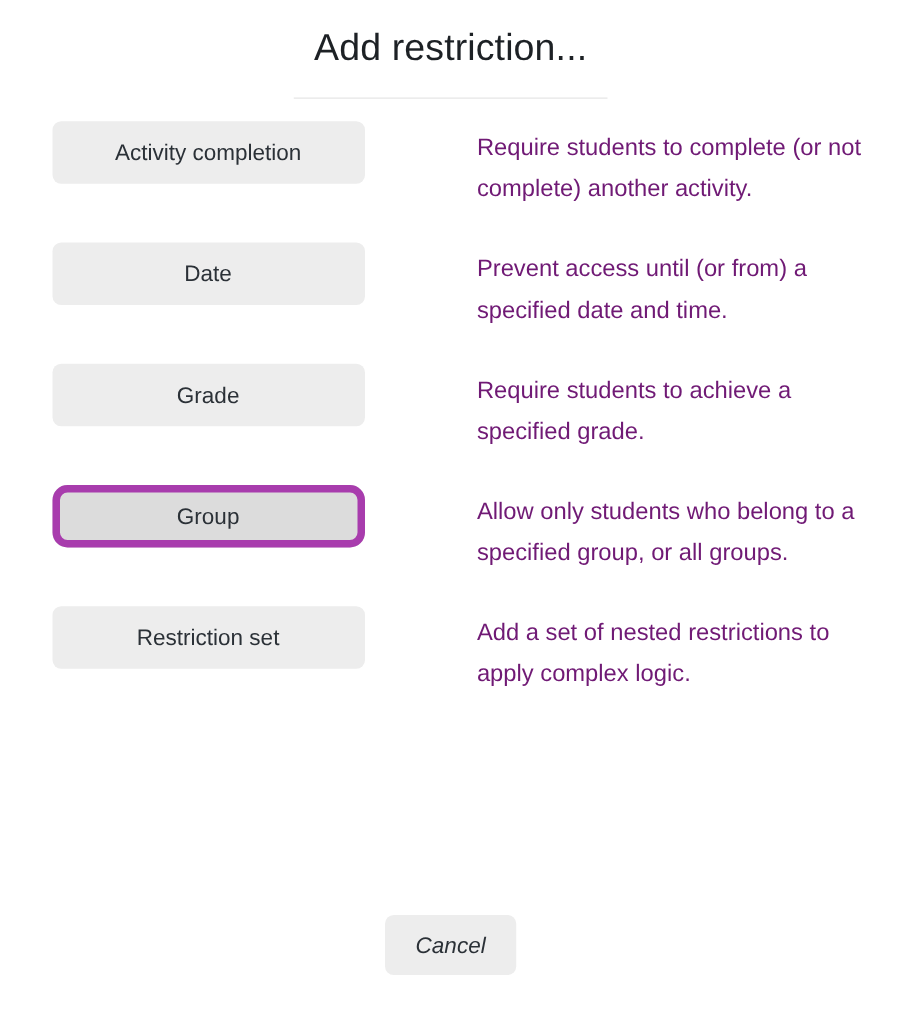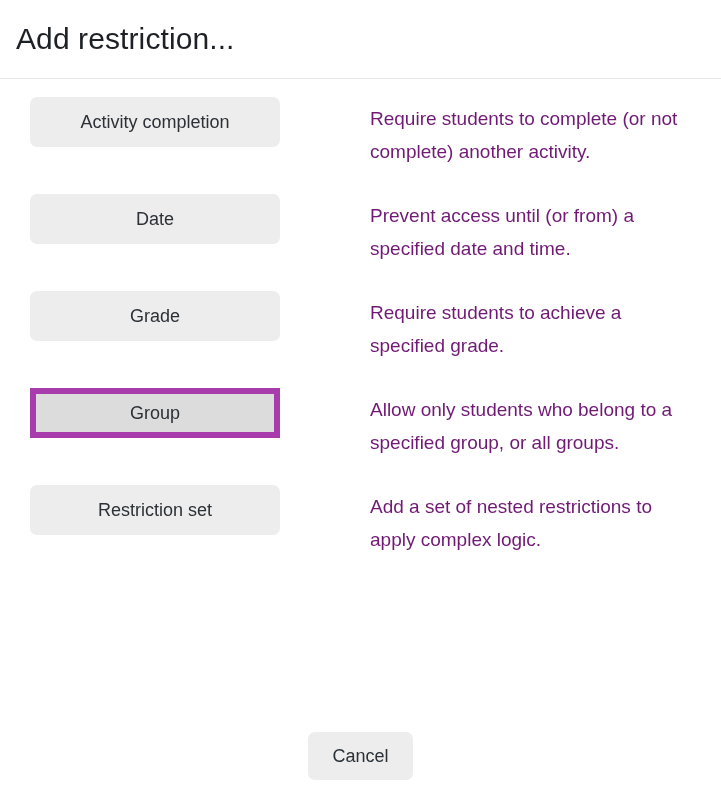--- a/index.html
+++ b/index.html
@@ -13,20 +13,21 @@
     overflow: hidden;
   }
 
   .modal {
     width: 721px;
     height: 810px;
     background: #ffffff;
     position: relative;
     display: flex;
     flex-direction: column;
+    align-items: center;
   }
 
   
   .modal-header {
     height: 79px;
     flex: 0 0 79px;
     display: flex;
     align-items: center;
     padding: 0 16px;
     border-bottom: 1px solid #e6e6e6;
@@ -79,21 +80,21 @@
     font-weight: 400;
     color: #2b3137;
     text-align: center;
     cursor: pointer;
     line-height: 22px;
   }
 
   
   .opt-button.is-focused {
     background: #dcdcdc;
-    border-radius: 0;
+    border-radius: 12px;
     outline: 6px solid #a83cad;
     outline-offset: -6px;
     box-shadow: none;
   }
 
   
   .opt-desc {
     font-size: 19px;
     font-weight: 400;
     color: #701a75;
@@ -115,20 +116,21 @@
     min-width: 98px;
     padding: 13px 24px;
     background: #ededed;
     border: 0;
     border-radius: 7px;
     font-family: "Liberation Sans", sans-serif;
     font-size: 18px;
     color: #2b3137;
     cursor: pointer;
     line-height: 22px;
+    font-style: italic;
   }
 </style>
 </head>
 <body>
 
 <div class="modal">
 
   <div class="modal-header">
     <h1 class="modal-title">Add restriction...</h1>
   </div>

